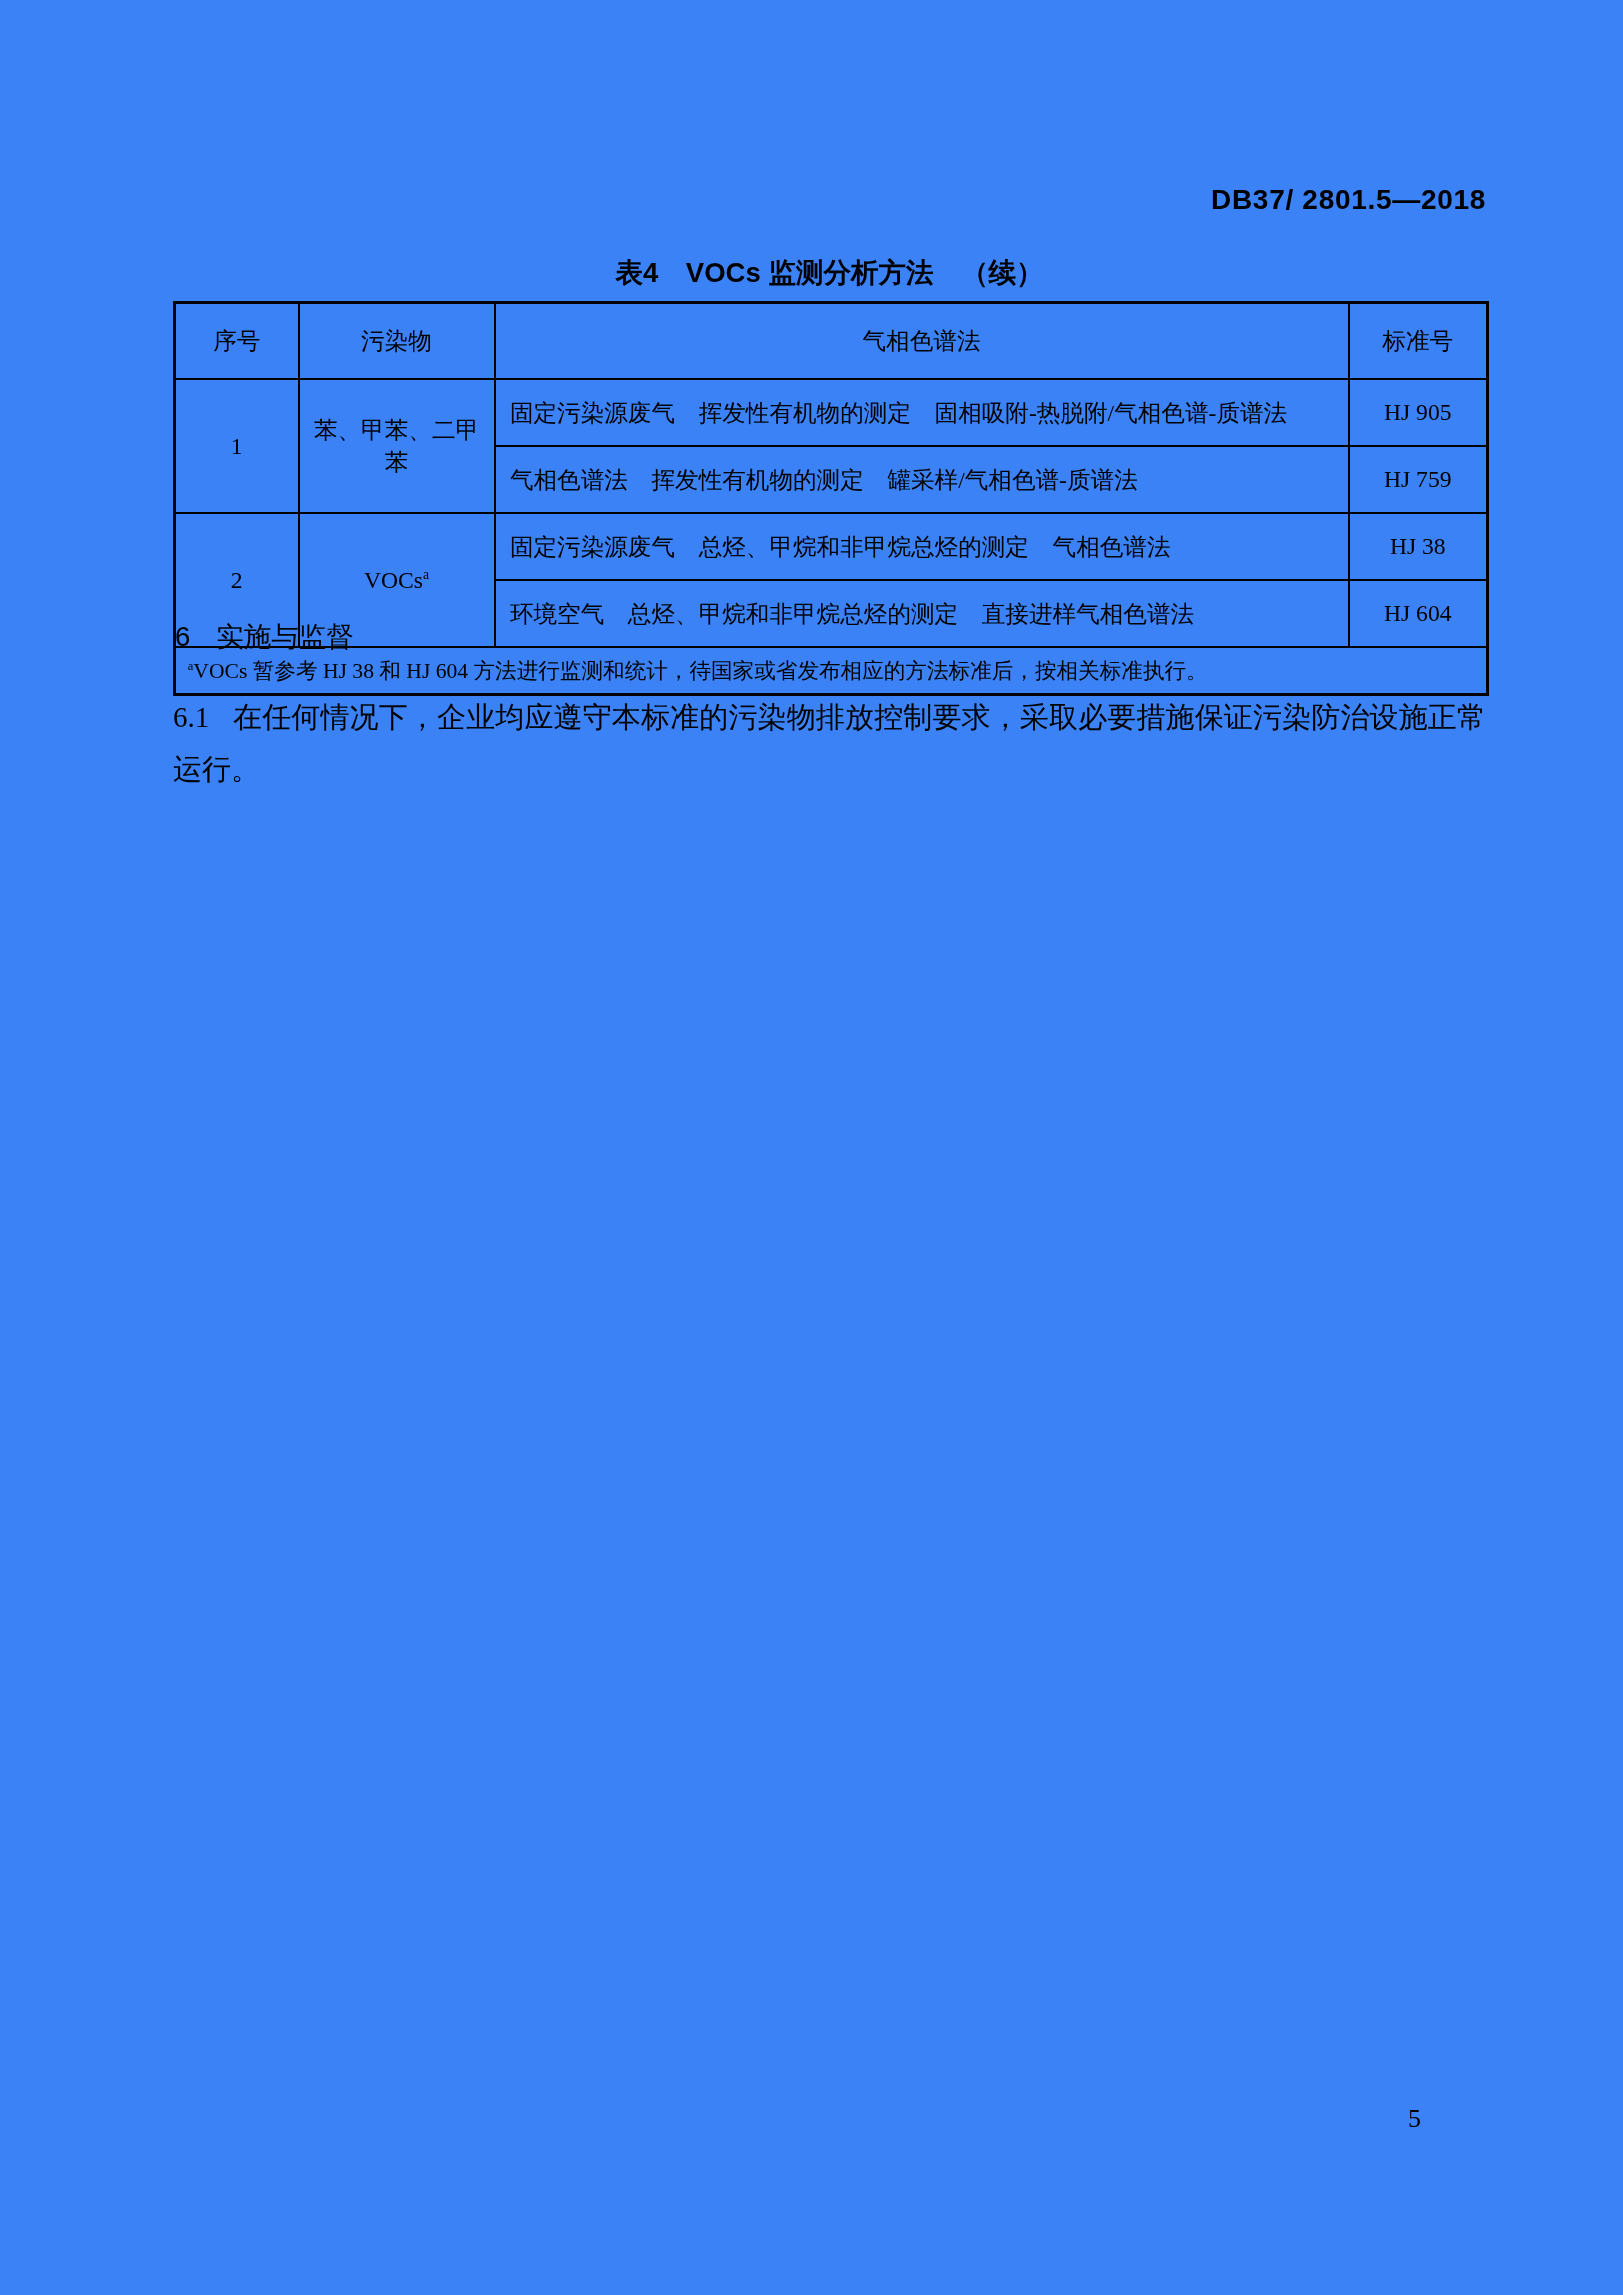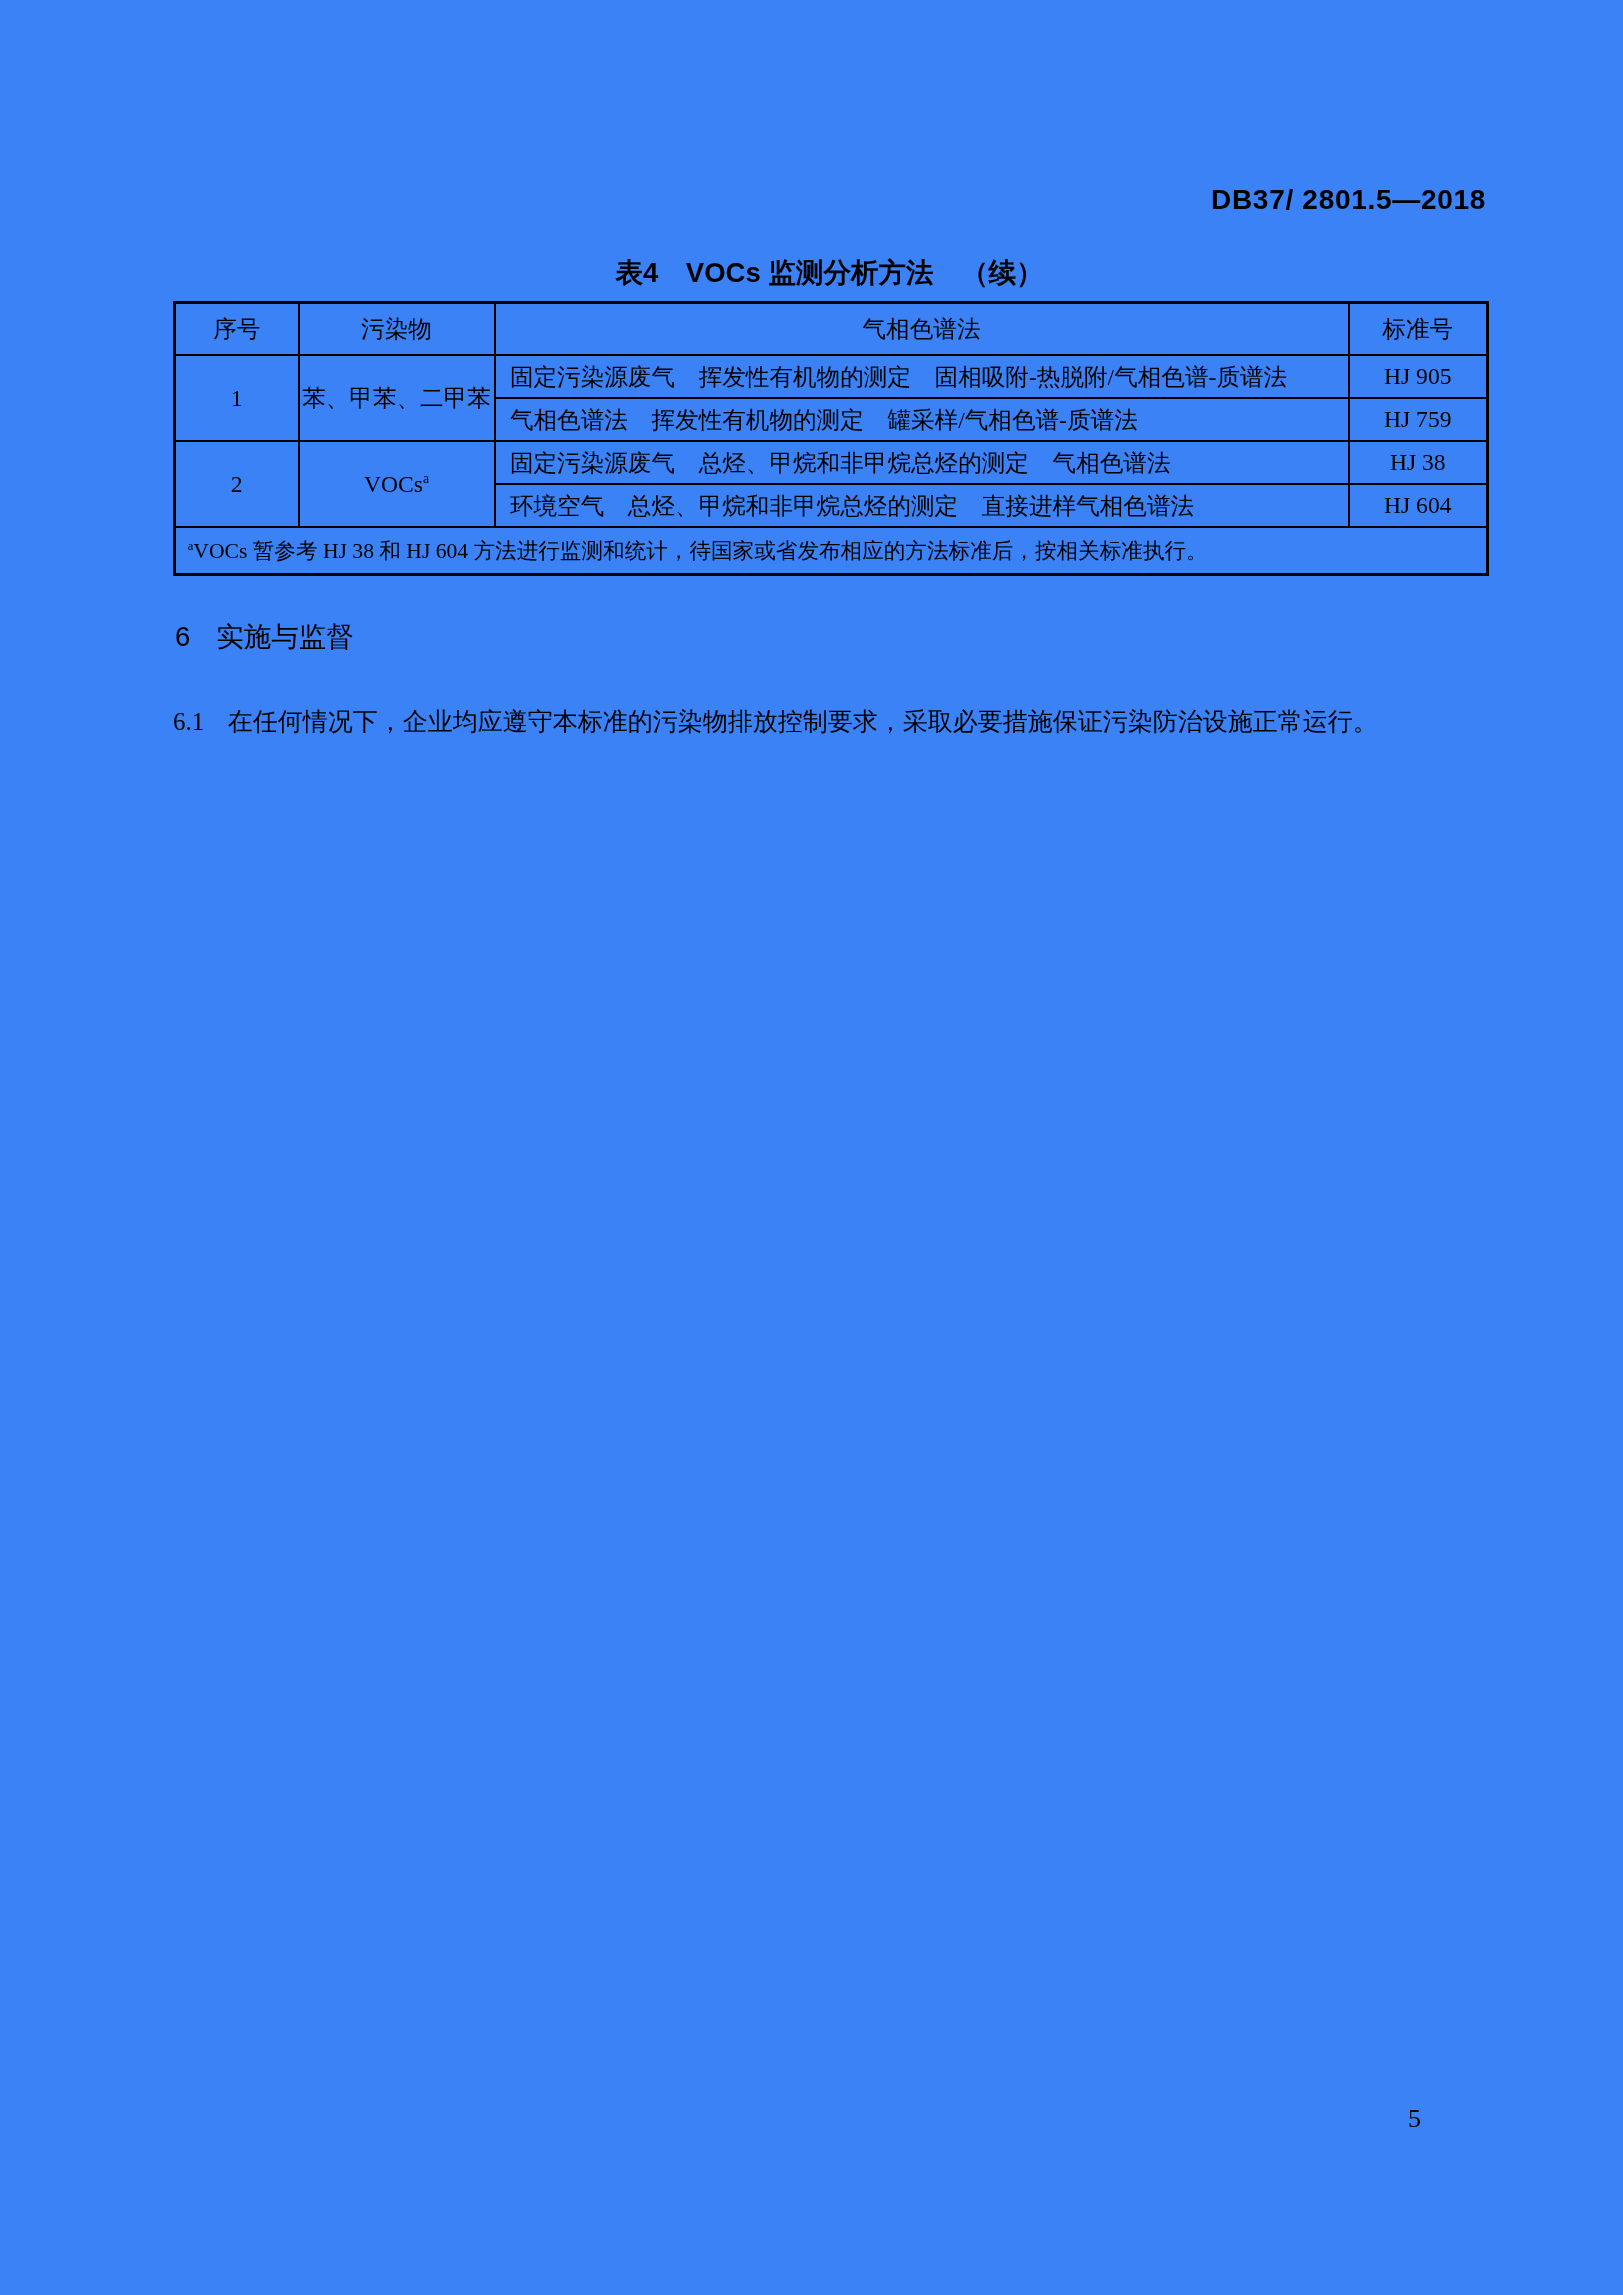--- a/index.html
+++ b/index.html
@@ -26,21 +26,21 @@
   }
   table.methods {
     position:absolute; left:173px; top:301px; width:1313px;
     border-collapse:collapse; table-layout:fixed;
     border:3.3px solid #000;
     font-size:23.6px;
   }
   table.methods th, table.methods td {
     border:2px solid #000;
     border-top-width:2.6px; border-bottom-width:2.6px;
-    padding:0;
+    padding:12px;
     font-weight:normal;
   }
   table.methods th { height:50px; }
   table.methods td { height:41px; }
   .center { text-align:center; }
   .method { text-align:left; padding-left:14.4px !important; }
   sup { font-size:58%; vertical-align:super; }
   tr.footnote td {
     text-align:left; font-size:21.6px;
     padding:7.9px 10.5px 7.9px 11.8px !important;
@@ -48,21 +48,21 @@
     font-family:Liberation Serif, serif;
   }
   .section-heading {
     position:absolute; left:175px; top:619px;
     font-family:"Liberation Sans","DejaVu Sans",sans-serif;
     font-weight:400; font-size:27.5px;
   }
   .section-heading .snum { margin-right:26px; }
   .body-text {
     position:absolute; left:173px; top:691px; width:1313px;
-    font-size:25px; line-height:62px;
+    font-size:29px; line-height:52px;
     text-align:justify;
   }
   .body-text p { margin:0; }
   .pnum { margin-right:23.6px; }
   .page-num {
     position:absolute; top:2104px; left:1408px;
     font-size:26px;
   }
 </style>
 </head>

